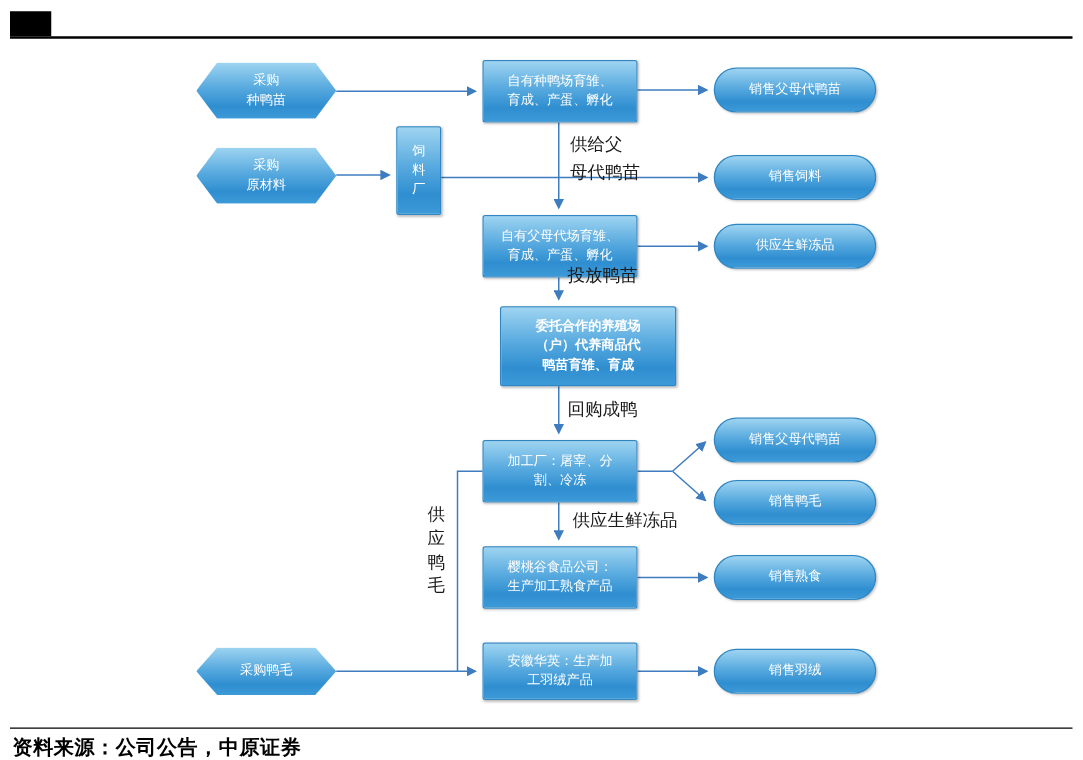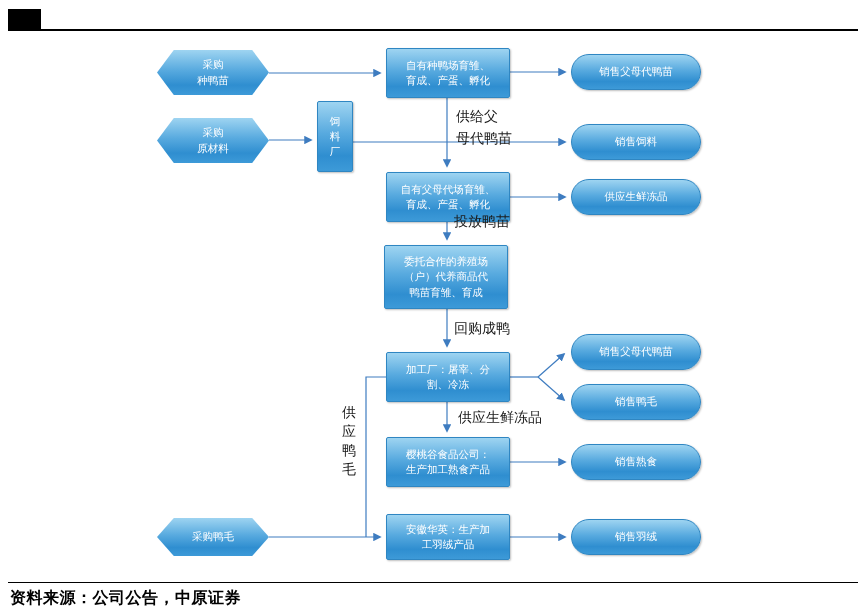--- a/index.html
+++ b/index.html
@@ -79,21 +79,21 @@
   <div class="node blue hex" style="left:157px;top:518px;width:112px;height:38px;">采购鸭毛</div>
 
   <div class="node blue rect" style="left:317px;top:101px;width:36px;height:71px;">饲
 料
 厂</div>
 
   <div class="node blue rect" style="left:386px;top:48px;width:124px;height:50px;">自有种鸭场育雏、
 育成、产蛋、孵化</div>
   <div class="node blue rect" style="left:386px;top:172px;width:124px;height:50px;">自有父母代场育雏、
 育成、产蛋、孵化</div>
-  <div class="node blue rect" style="left:384px;top:245px;width:124px;height:64px;">委托合作的养殖场
+  <div class="node blue rect" style="left:400px;top:245px;width:141px;height:64px;font-weight:bold;">委托合作的养殖场
 （户）代养商品代
 鸭苗育雏、育成</div>
   <div class="node blue rect" style="left:386px;top:352px;width:124px;height:50px;">加工厂：屠宰、分
 割、冷冻</div>
   <div class="node blue rect" style="left:386px;top:437px;width:124px;height:50px;">樱桃谷食品公司：
 生产加工熟食产品</div>
   <div class="node blue rect" style="left:386px;top:514px;width:124px;height:46px;">安徽华英：生产加
 工羽绒产品</div>
 
   <div class="node blue capsule" style="left:571px;top:124px;width:130px;height:36px;">销售饲料</div>

